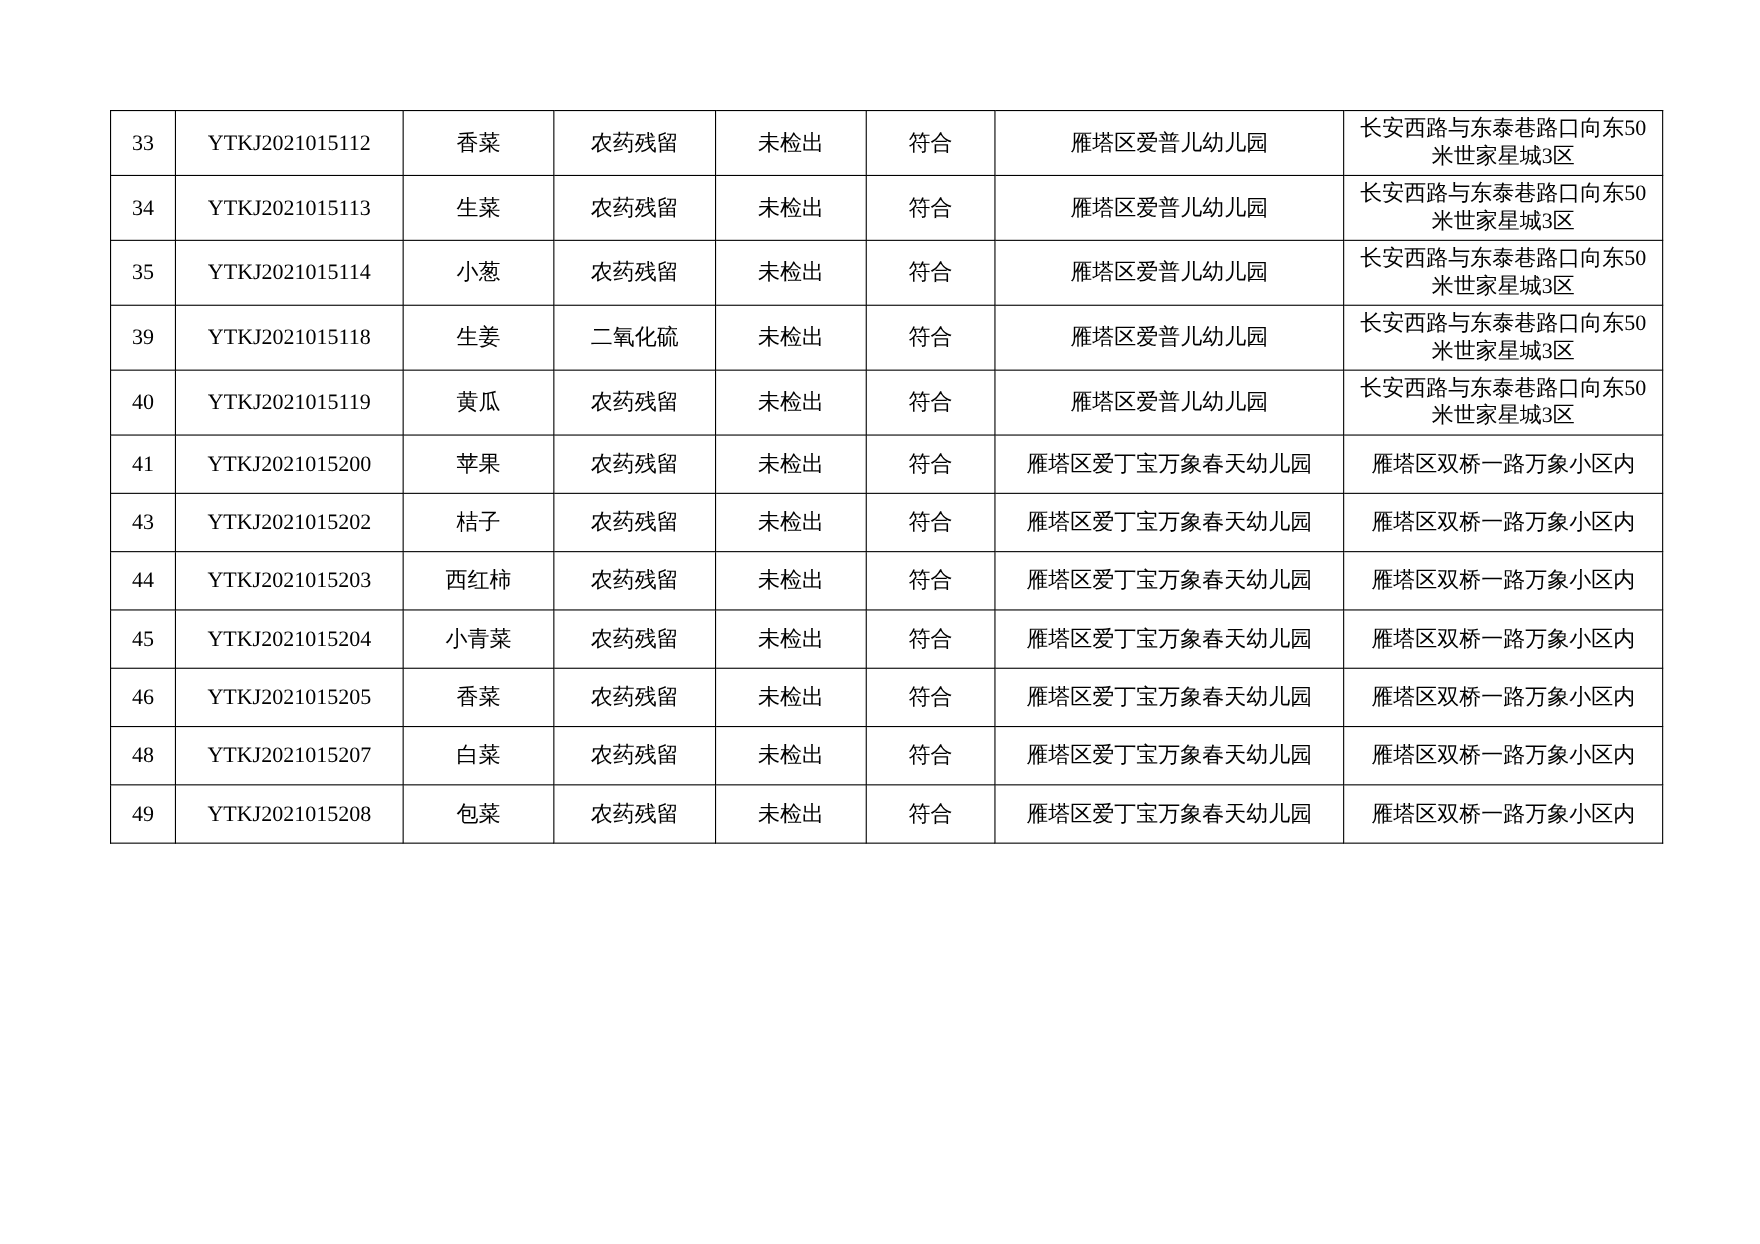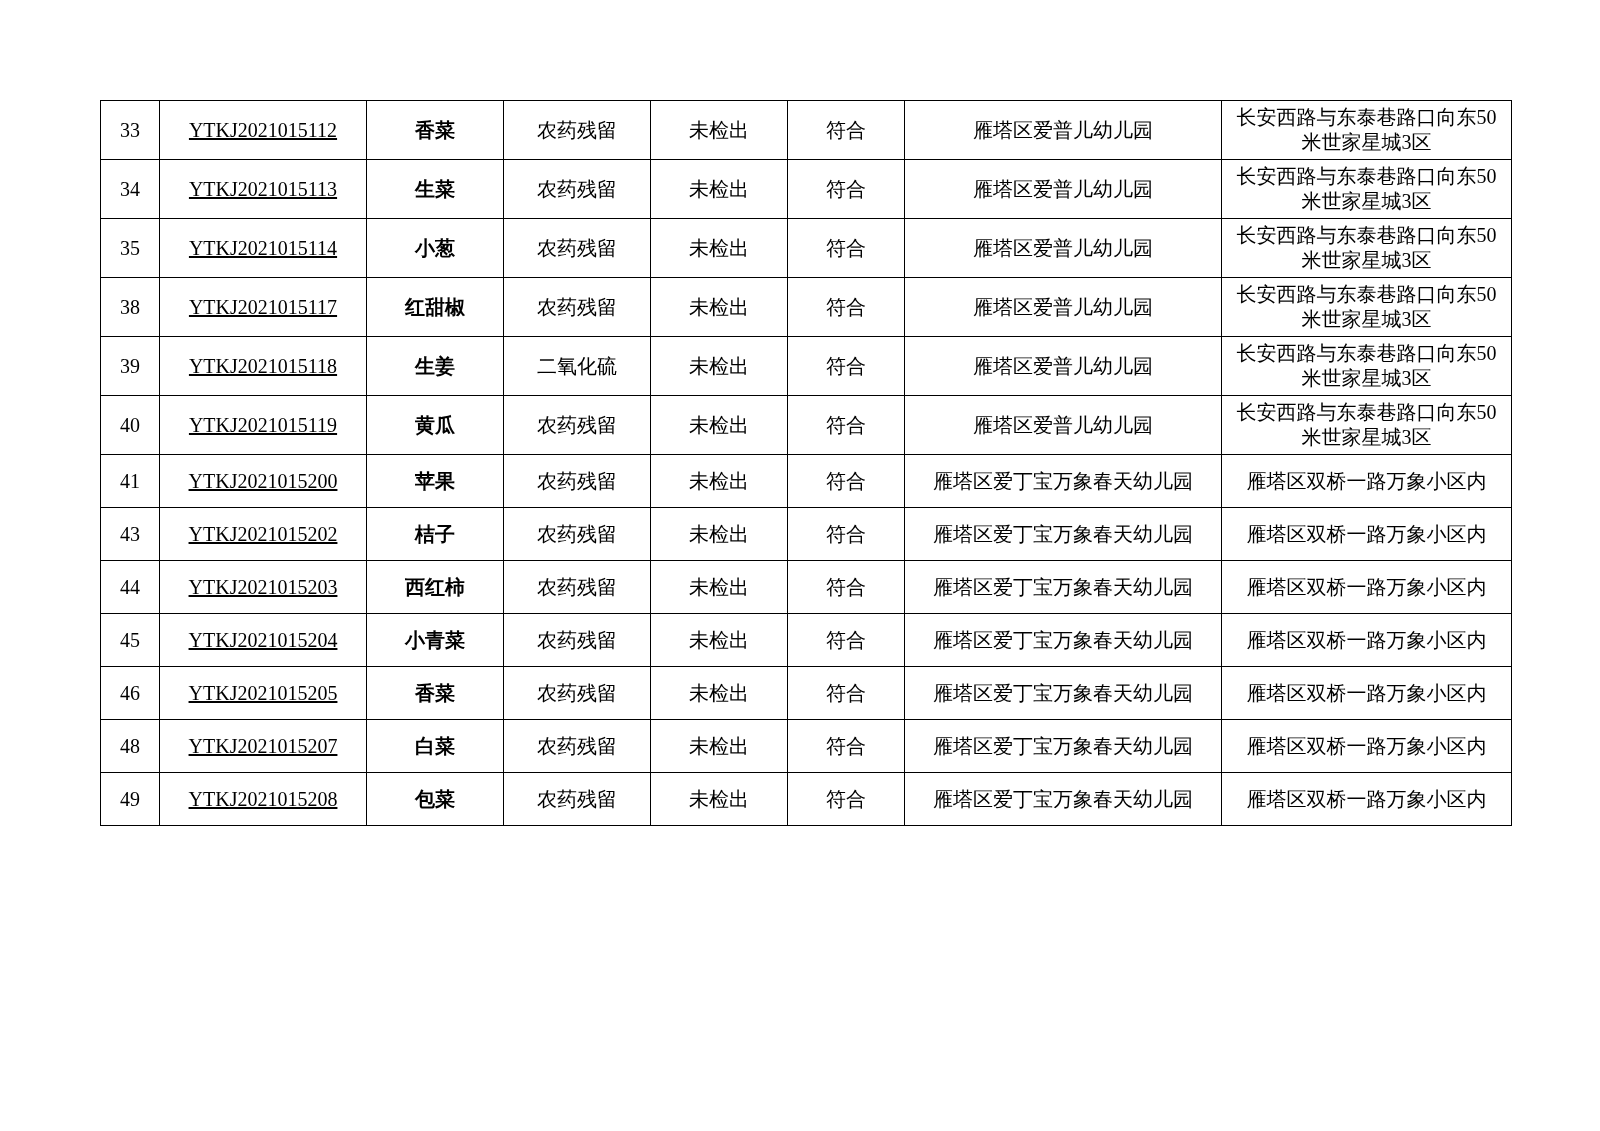--- a/index.html
+++ b/index.html
@@ -30,22 +30,22 @@
   table.report td {
     border: 1.5px solid #000000;
     text-align: center;
     vertical-align: middle;
     font-size: 20px;
     line-height: 1.25;
     padding: 4px 3px;
     font-family: "Liberation Serif", "DejaVu Serif", serif;
   }
   td.c-idx   { width: 52px; }
-  td.c-code  { width: 200px; text-decoration: underline; }
-  td.c-item  { width: 130px; font-weight: bold; }
+  td.c-code  { width: 200px; }
+  td.c-item  { width: 130px; }
   td.c-test  { width: 140px; }
   td.c-res   { width: 130px; }
   td.c-judge { width: 110px; }
   td.c-place { width: 310px; }
   td.c-addr  { width: 283px; }
 
   
   tr.tall td { height: 44px; }
   tr.short td { height: 44px; }
   .addr-wrap {
@@ -95,32 +95,20 @@
         <td class="c-res">未检出</td>
         <td class="c-judge">符合</td>
         <td class="c-place">雁塔区爱普儿幼儿园</td>
         <td class="c-addr">
             <span class="addr-wrap">长安西路与东泰巷路口向东50米世家星城3区</span>
           </td>
       </tr>
 
 
 
-      <tr class="tall">
-        <td class="c-idx">38</td>
-        <td class="c-code">YTKJ2021015117</td>
-        <td class="c-item">红甜椒</td>
-        <td class="c-test">农药残留</td>
-        <td class="c-res">未检出</td>
-        <td class="c-judge">符合</td>
-        <td class="c-place">雁塔区爱普儿幼儿园</td>
-        <td class="c-addr">
-            <span class="addr-wrap">长安西路与东泰巷路口向东50米世家星城3区</span>
-          </td>
-      </tr>
 
       <tr class="tall">
         <td class="c-idx">39</td>
         <td class="c-code">YTKJ2021015118</td>
         <td class="c-item">生姜</td>
         <td class="c-test">二氧化硫</td>
         <td class="c-res">未检出</td>
         <td class="c-judge">符合</td>
         <td class="c-place">雁塔区爱普儿幼儿园</td>
         <td class="c-addr">

